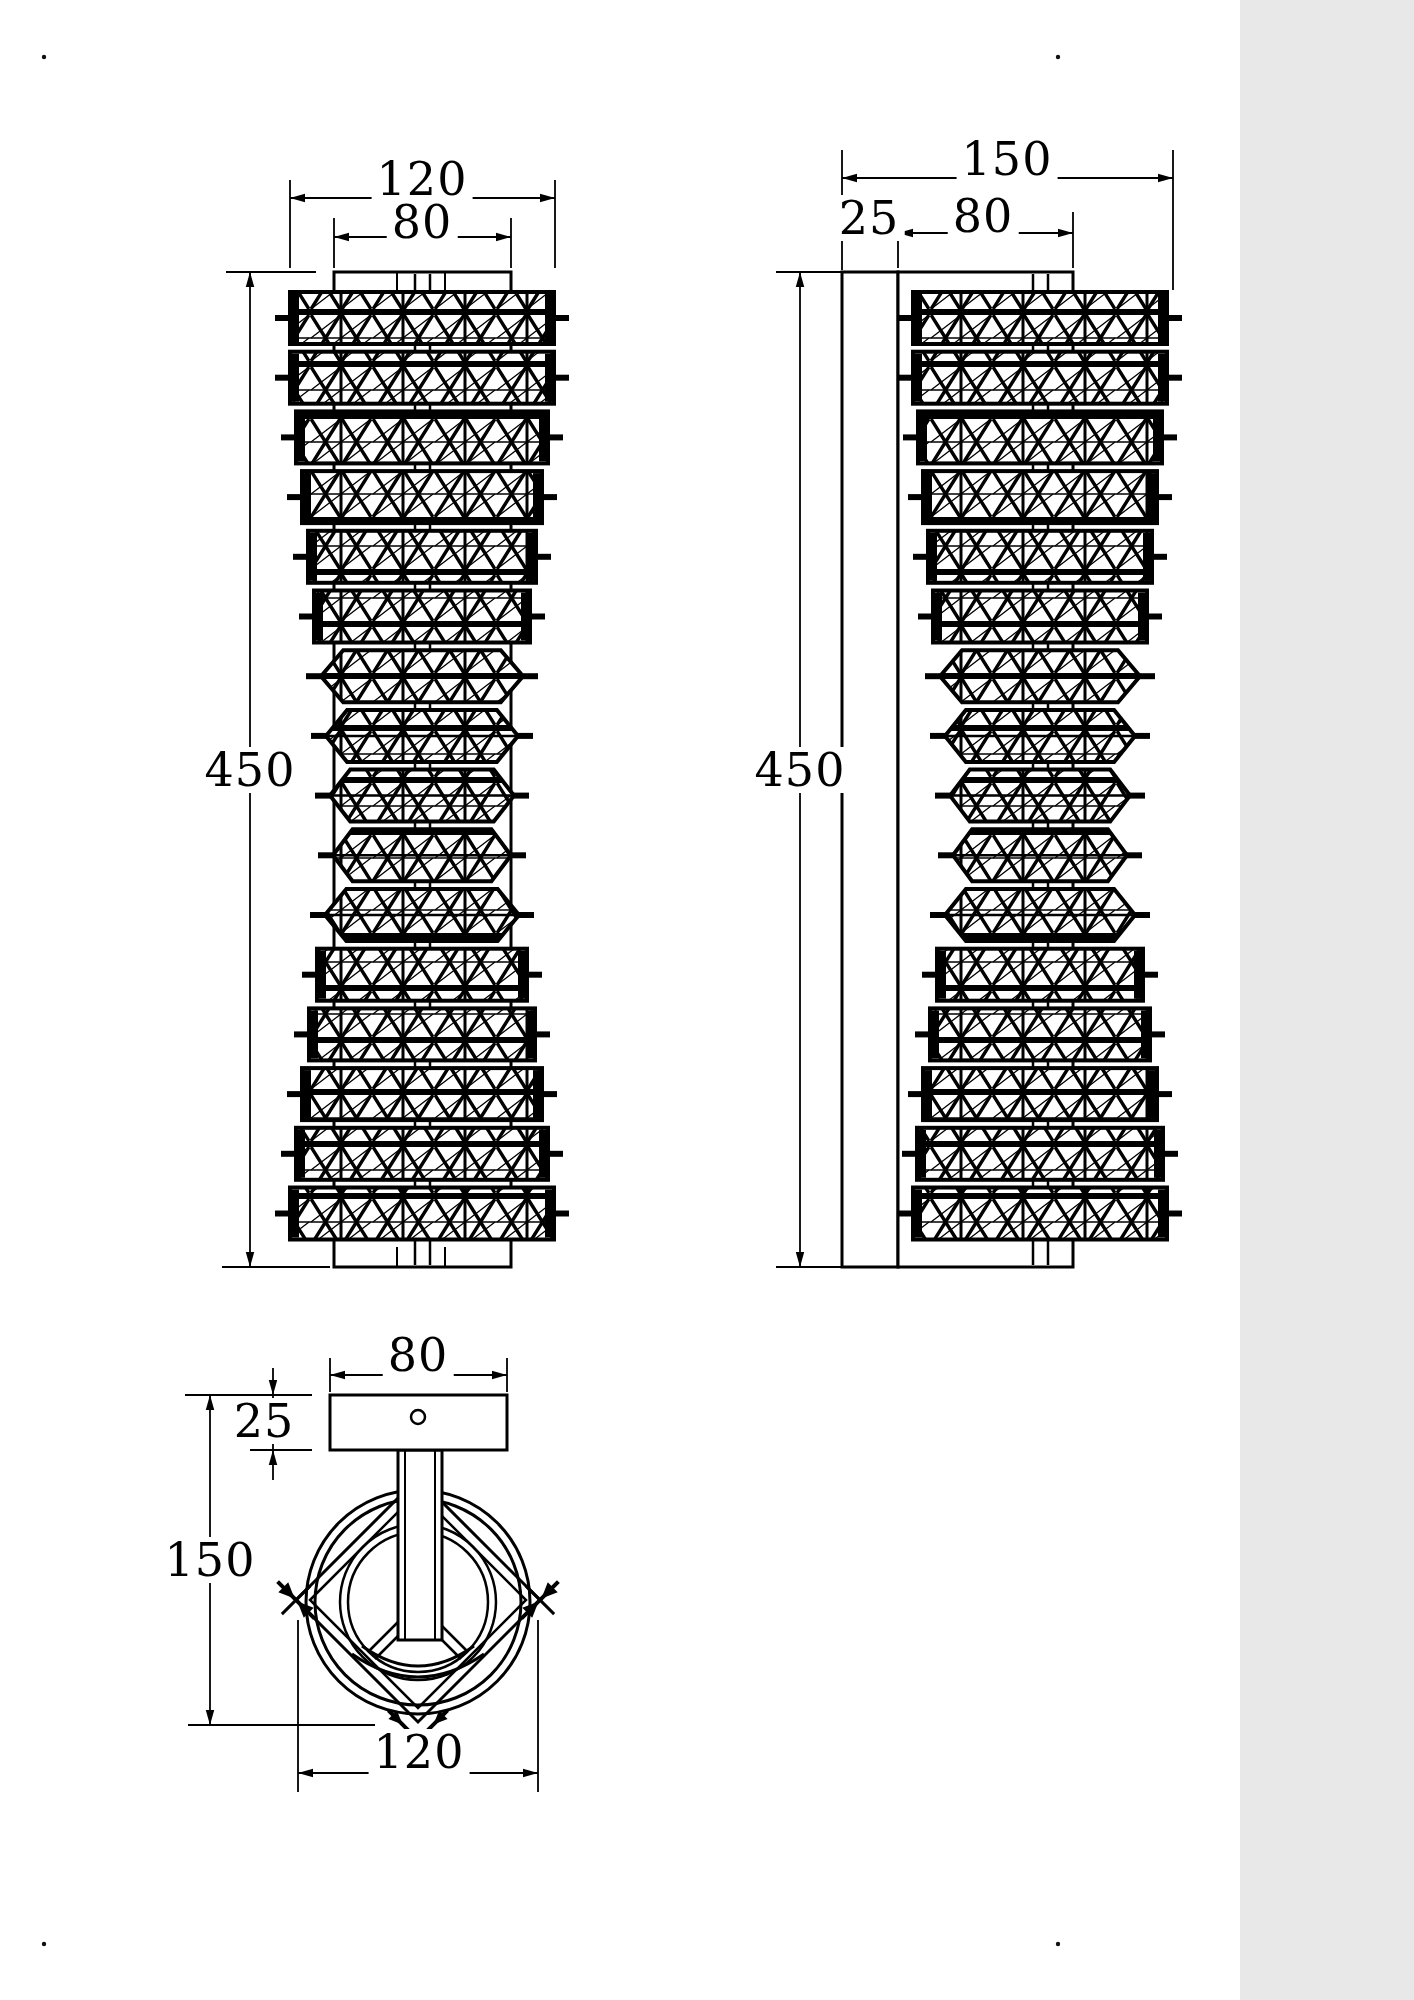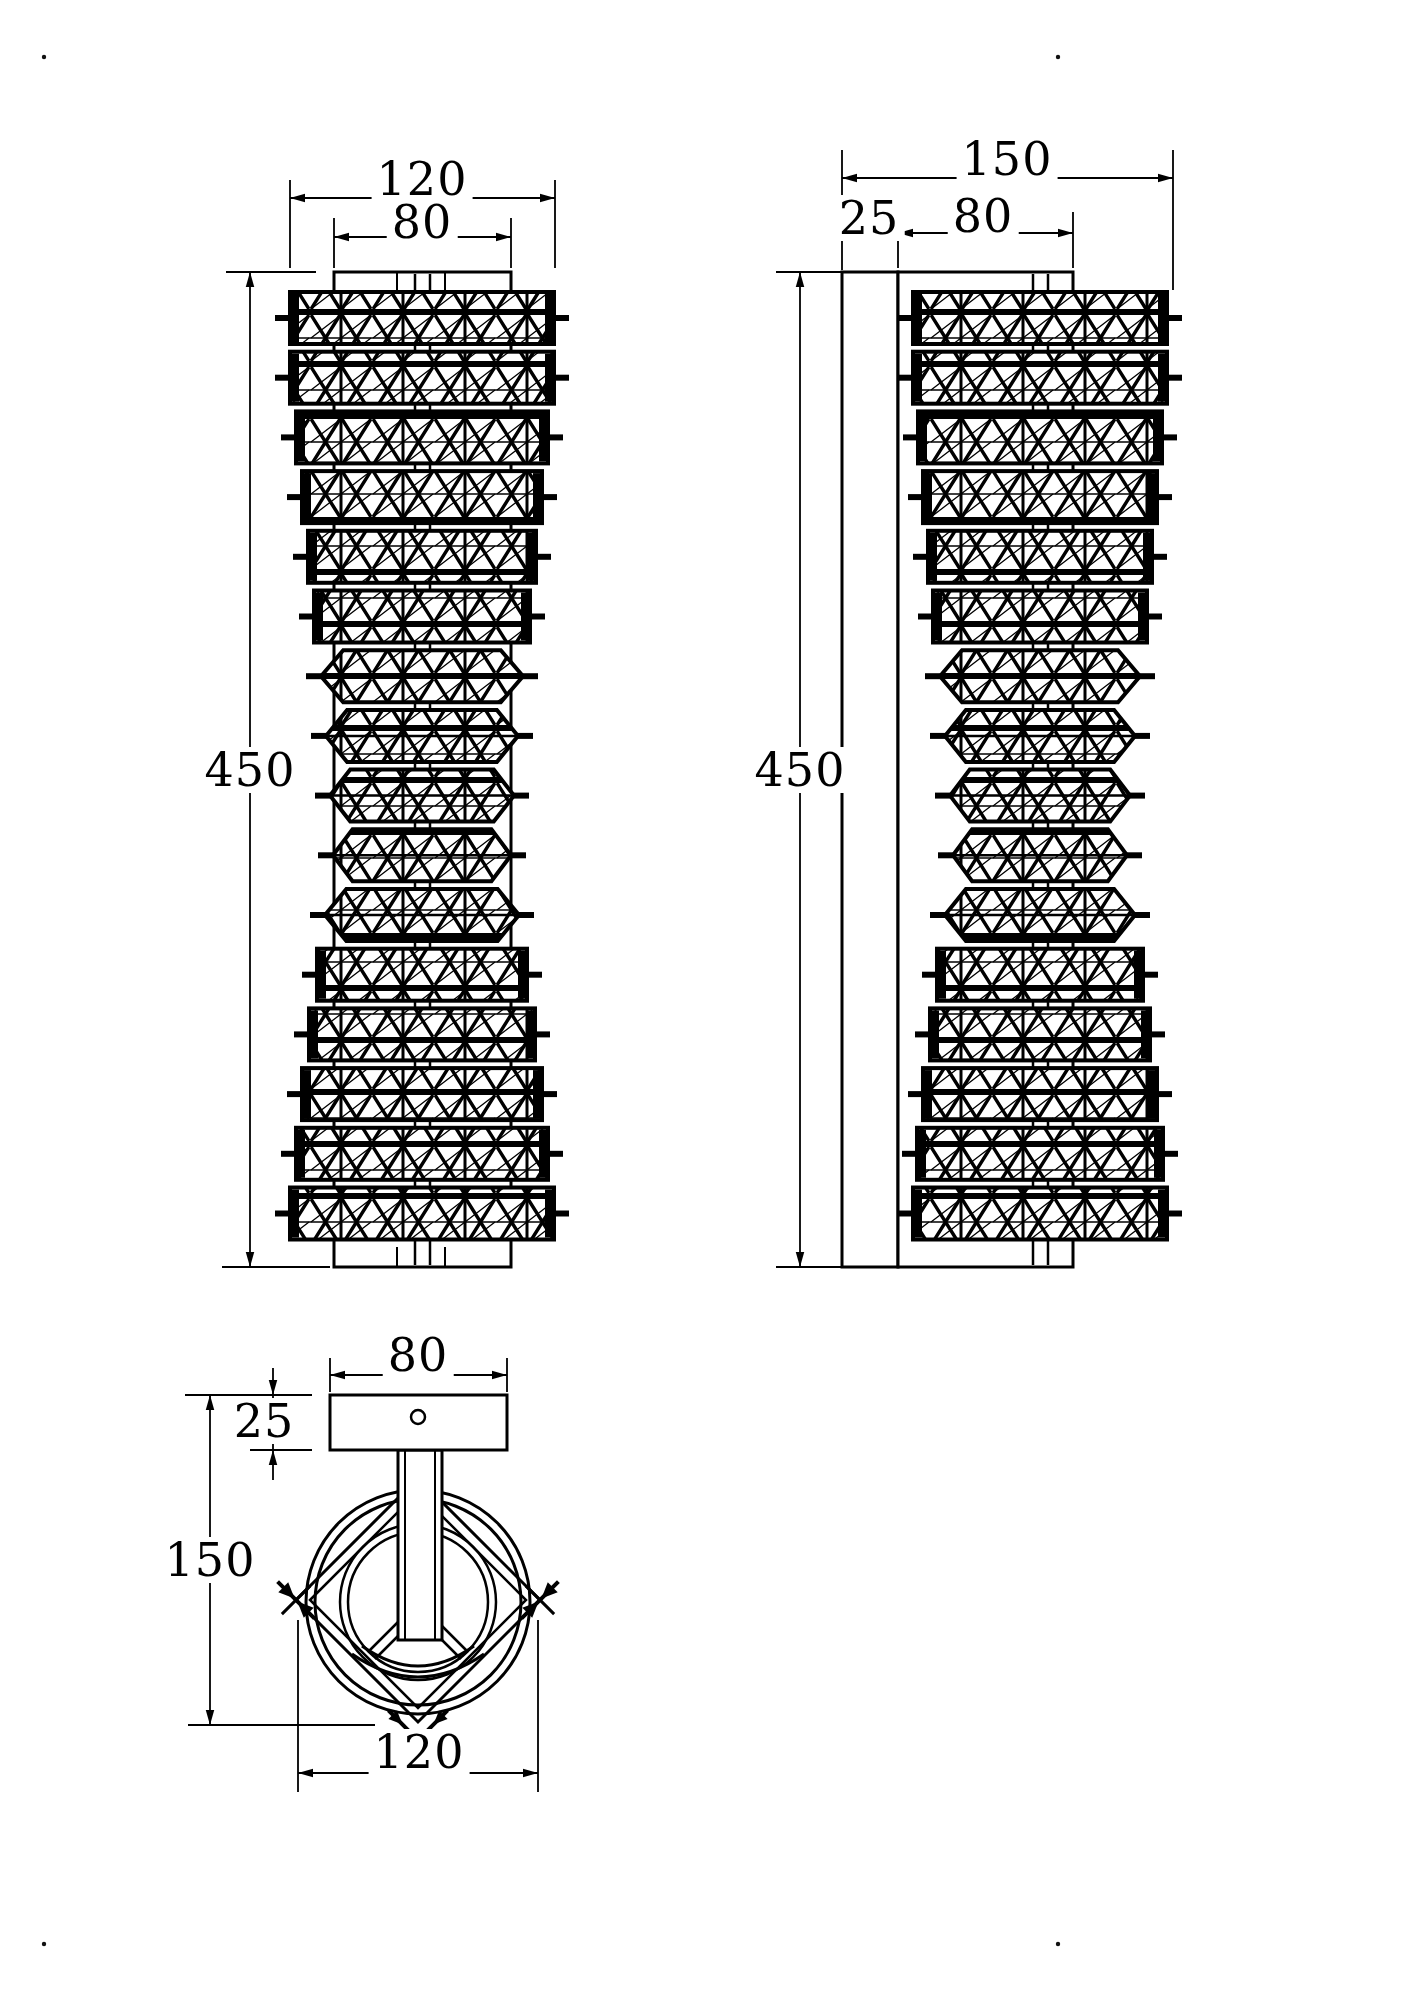--- a/index.html
+++ b/index.html
@@ -1,18 +1,18 @@
 <!DOCTYPE html>
 <html><head>
 <meta charset="utf-8">
 <style>
   html,body{margin:0;padding:0;background:#e8e8e8;}
   .page{
     position:relative;
-    width:1414px;height:2000px;
+    width:1240px;height:2000px;
     background:#ffffff;
     overflow:hidden;
     font-family:"DejaVu Serif", serif;
   }
   svg{position:absolute;left:0;top:0;}
   .dim-label{
     position:absolute;
     transform:translate(-50%,-50%);
     font-family:"DejaVu Serif", serif;
     font-size:46px;

